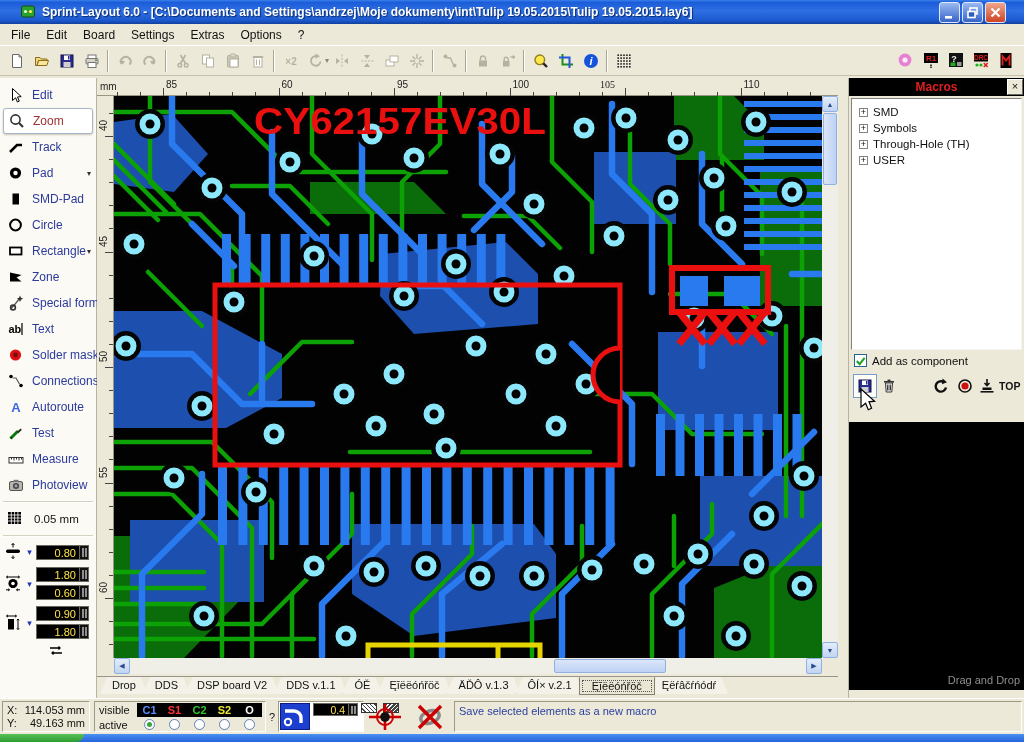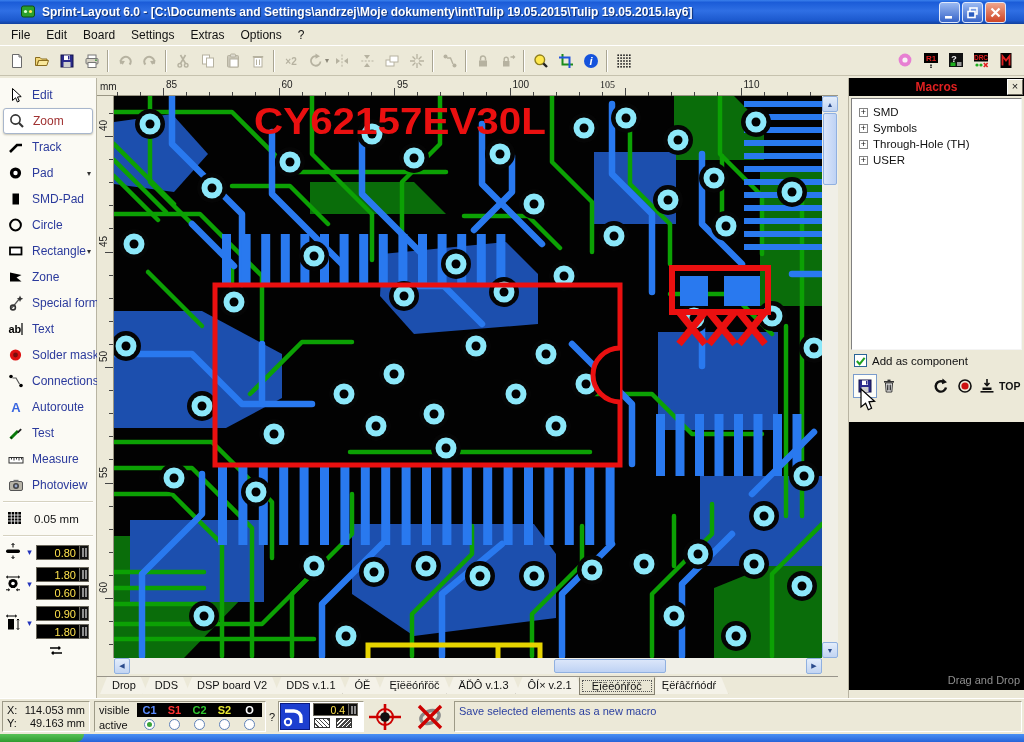--- a/index.html
+++ b/index.html
@@ -96,21 +96,21 @@
 .lrow{display:flex;height:15px;align-items:center}
 .llbl{width:42px;padding-left:4px;font-size:11px}
 .chipstrip{display:flex;background:#000;height:14px;align-items:center}
 .chip{width:25px;text-align:center;font-weight:bold;font-size:11px}
 .rcell{width:25px;display:flex;justify-content:center}
 .radio{width:11px;height:11px;border-radius:50%;border:1px solid #5f82b8;background:#fff;position:relative}
 .radio.on::after{content:"";position:absolute;inset:2px;background:#3aa33a;border-radius:50%}
 .sb-q{position:absolute;left:269px;top:12px;font-size:11px;color:#111}
 .sb-track{left:278px;top:2px;width:86px;height:31px;background:#fff;display:flex;padding:1px}
 .trackbtn{width:30px;height:27px;background:#1d3fd0;border:1px solid #0a1a80;display:flex;align-items:center;justify-content:center;flex:none}
-.tright{display:flex;flex-direction:column;margin-left:3px;gap:2px}
+.tright{display:flex;margin-left:3px;gap:2px}
 .numfield.small{width:36px;height:13px;font-size:10.5px;padding-top:0}
 .spin.small{height:13px}.spin.small i{height:8px}
 .hatches{display:flex;gap:6px;padding-left:1px}
 .hatch{width:16px;height:10px;border:1px solid #333;background:repeating-linear-gradient(45deg,#fff 0 2px,#444 2px 3px)}
 .hatch.b{background:repeating-linear-gradient(-45deg,#fff 0 1px,#444 1px 3px)}
 .sb-flat{position:absolute;display:flex;align-items:center;justify-content:center}
 .sb-cross{left:366px;top:2px;width:38px;height:31px}
 .sb-redx{left:408px;top:2px;width:44px;height:31px}
 .sb-hint{left:454px;top:2px;width:568px;height:31px;padding:3px 0 0 4px;color:#2a3f9f}
 

